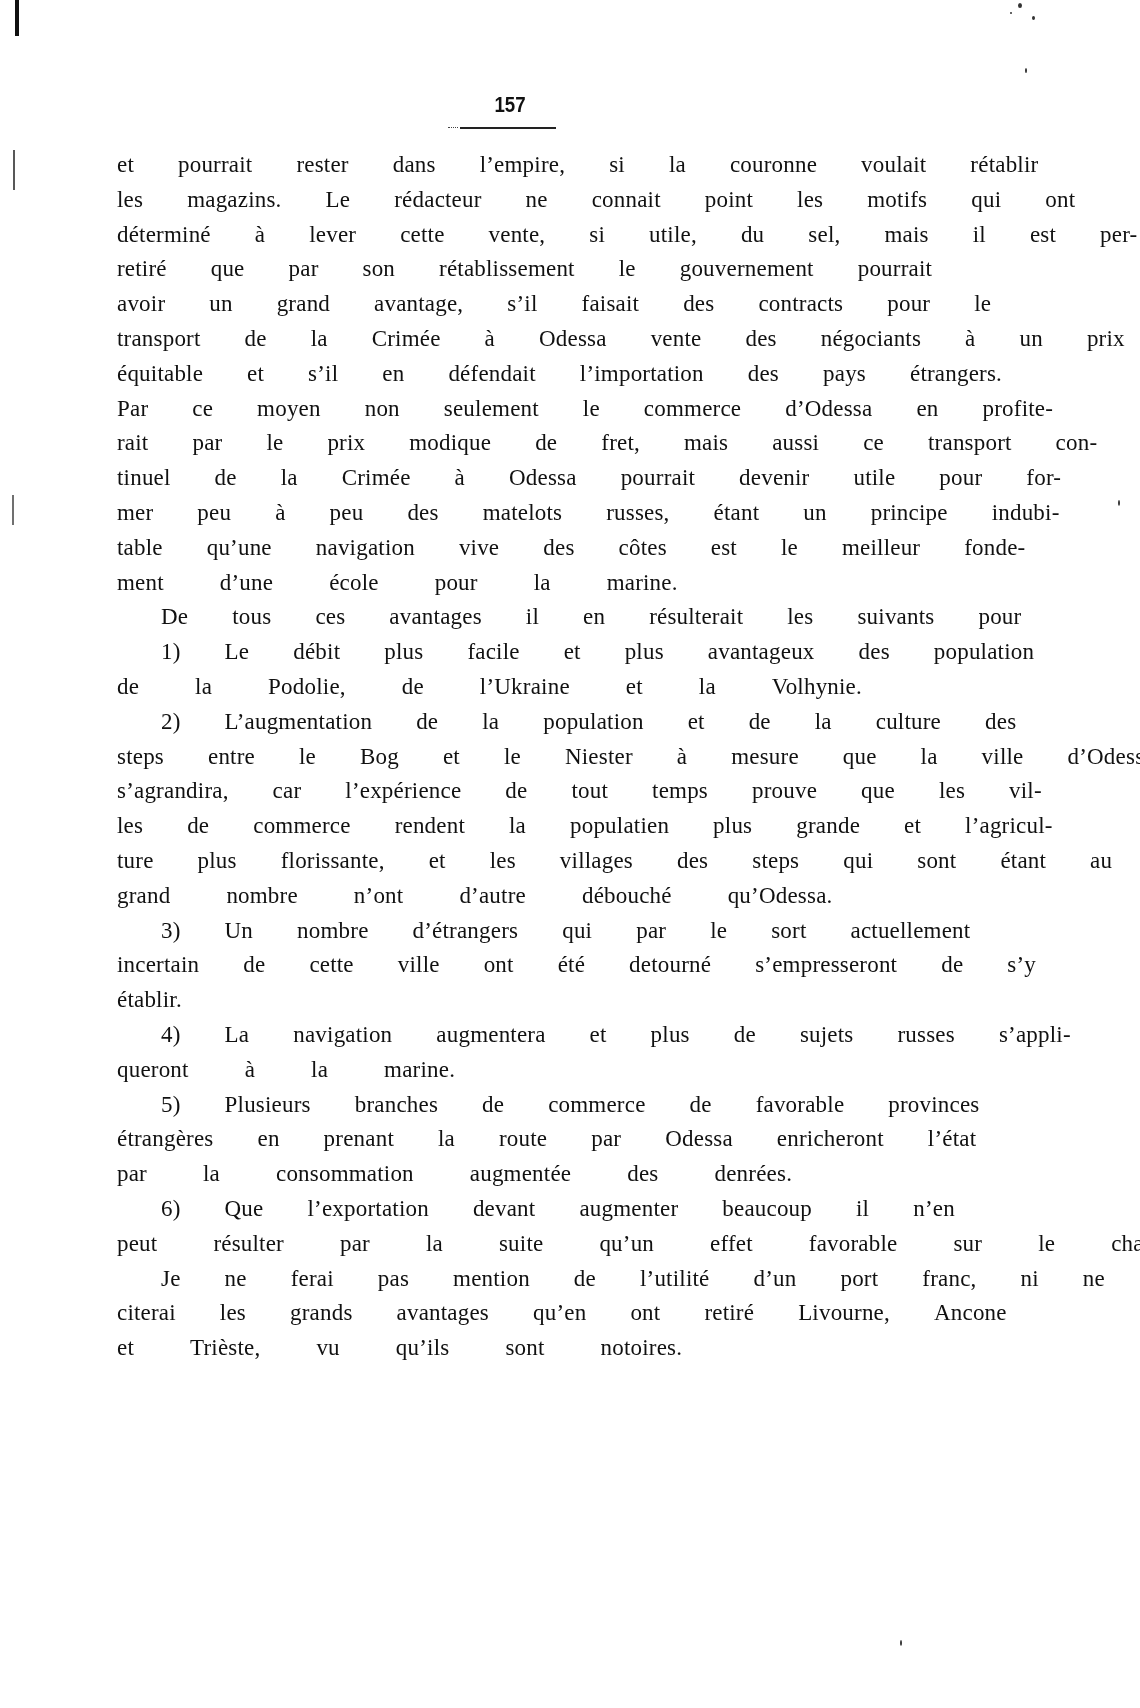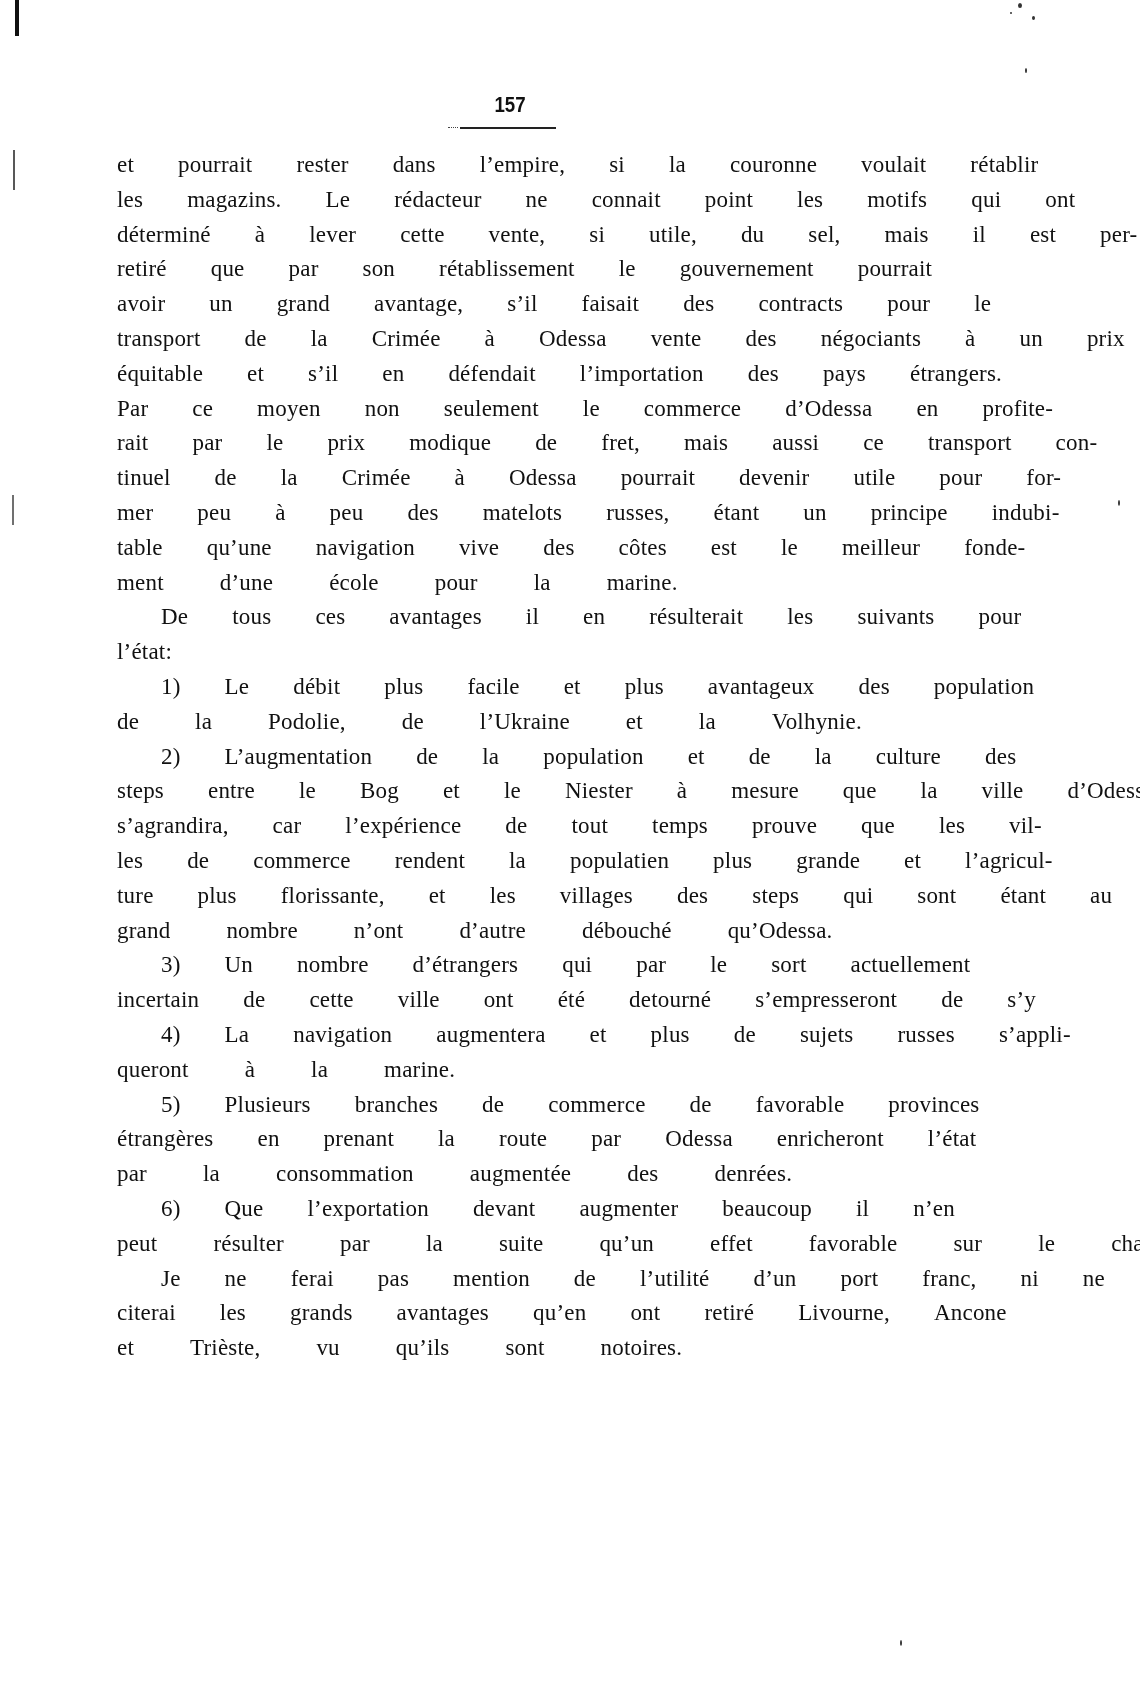--- a/index.html
+++ b/index.html
@@ -205,23 +205,20 @@
         <span class="word">tous</span>
         <span class="word">ces</span>
         <span class="word">avantages</span>
         <span class="word">il</span>
         <span class="word">en</span>
         <span class="word">résulterait</span>
         <span class="word">les</span>
         <span class="word">suivants</span>
         <span class="word">pour</span>
       </div>
-      <div class="line last">
-        <span class="word">l’état:</span>
-      </div>
       <div class="line indent">
         <span class="word">1)</span>
         <span class="word">Le</span>
         <span class="word">débit</span>
         <span class="word">plus</span>
         <span class="word">facile</span>
         <span class="word">et</span>
         <span class="word">plus</span>
         <span class="word">avantageux</span>
         <span class="word">des</span>
@@ -325,20 +322,23 @@
         <span class="word">incertain</span>
         <span class="word">de</span>
         <span class="word">cette</span>
         <span class="word">ville</span>
         <span class="word">ont</span>
         <span class="word">été</span>
         <span class="word">detourné</span>
         <span class="word">s’empresseront</span>
         <span class="word">de</span>
         <span class="word">s’y</span>
+      </div>
+      <div class="line last">
+        <span class="word">établir.</span>
       </div>
       <div class="line indent">
         <span class="word">4)</span>
         <span class="word">La</span>
         <span class="word">navigation</span>
         <span class="word">augmentera</span>
         <span class="word">et</span>
         <span class="word">plus</span>
         <span class="word">de</span>
         <span class="word">sujets</span>

